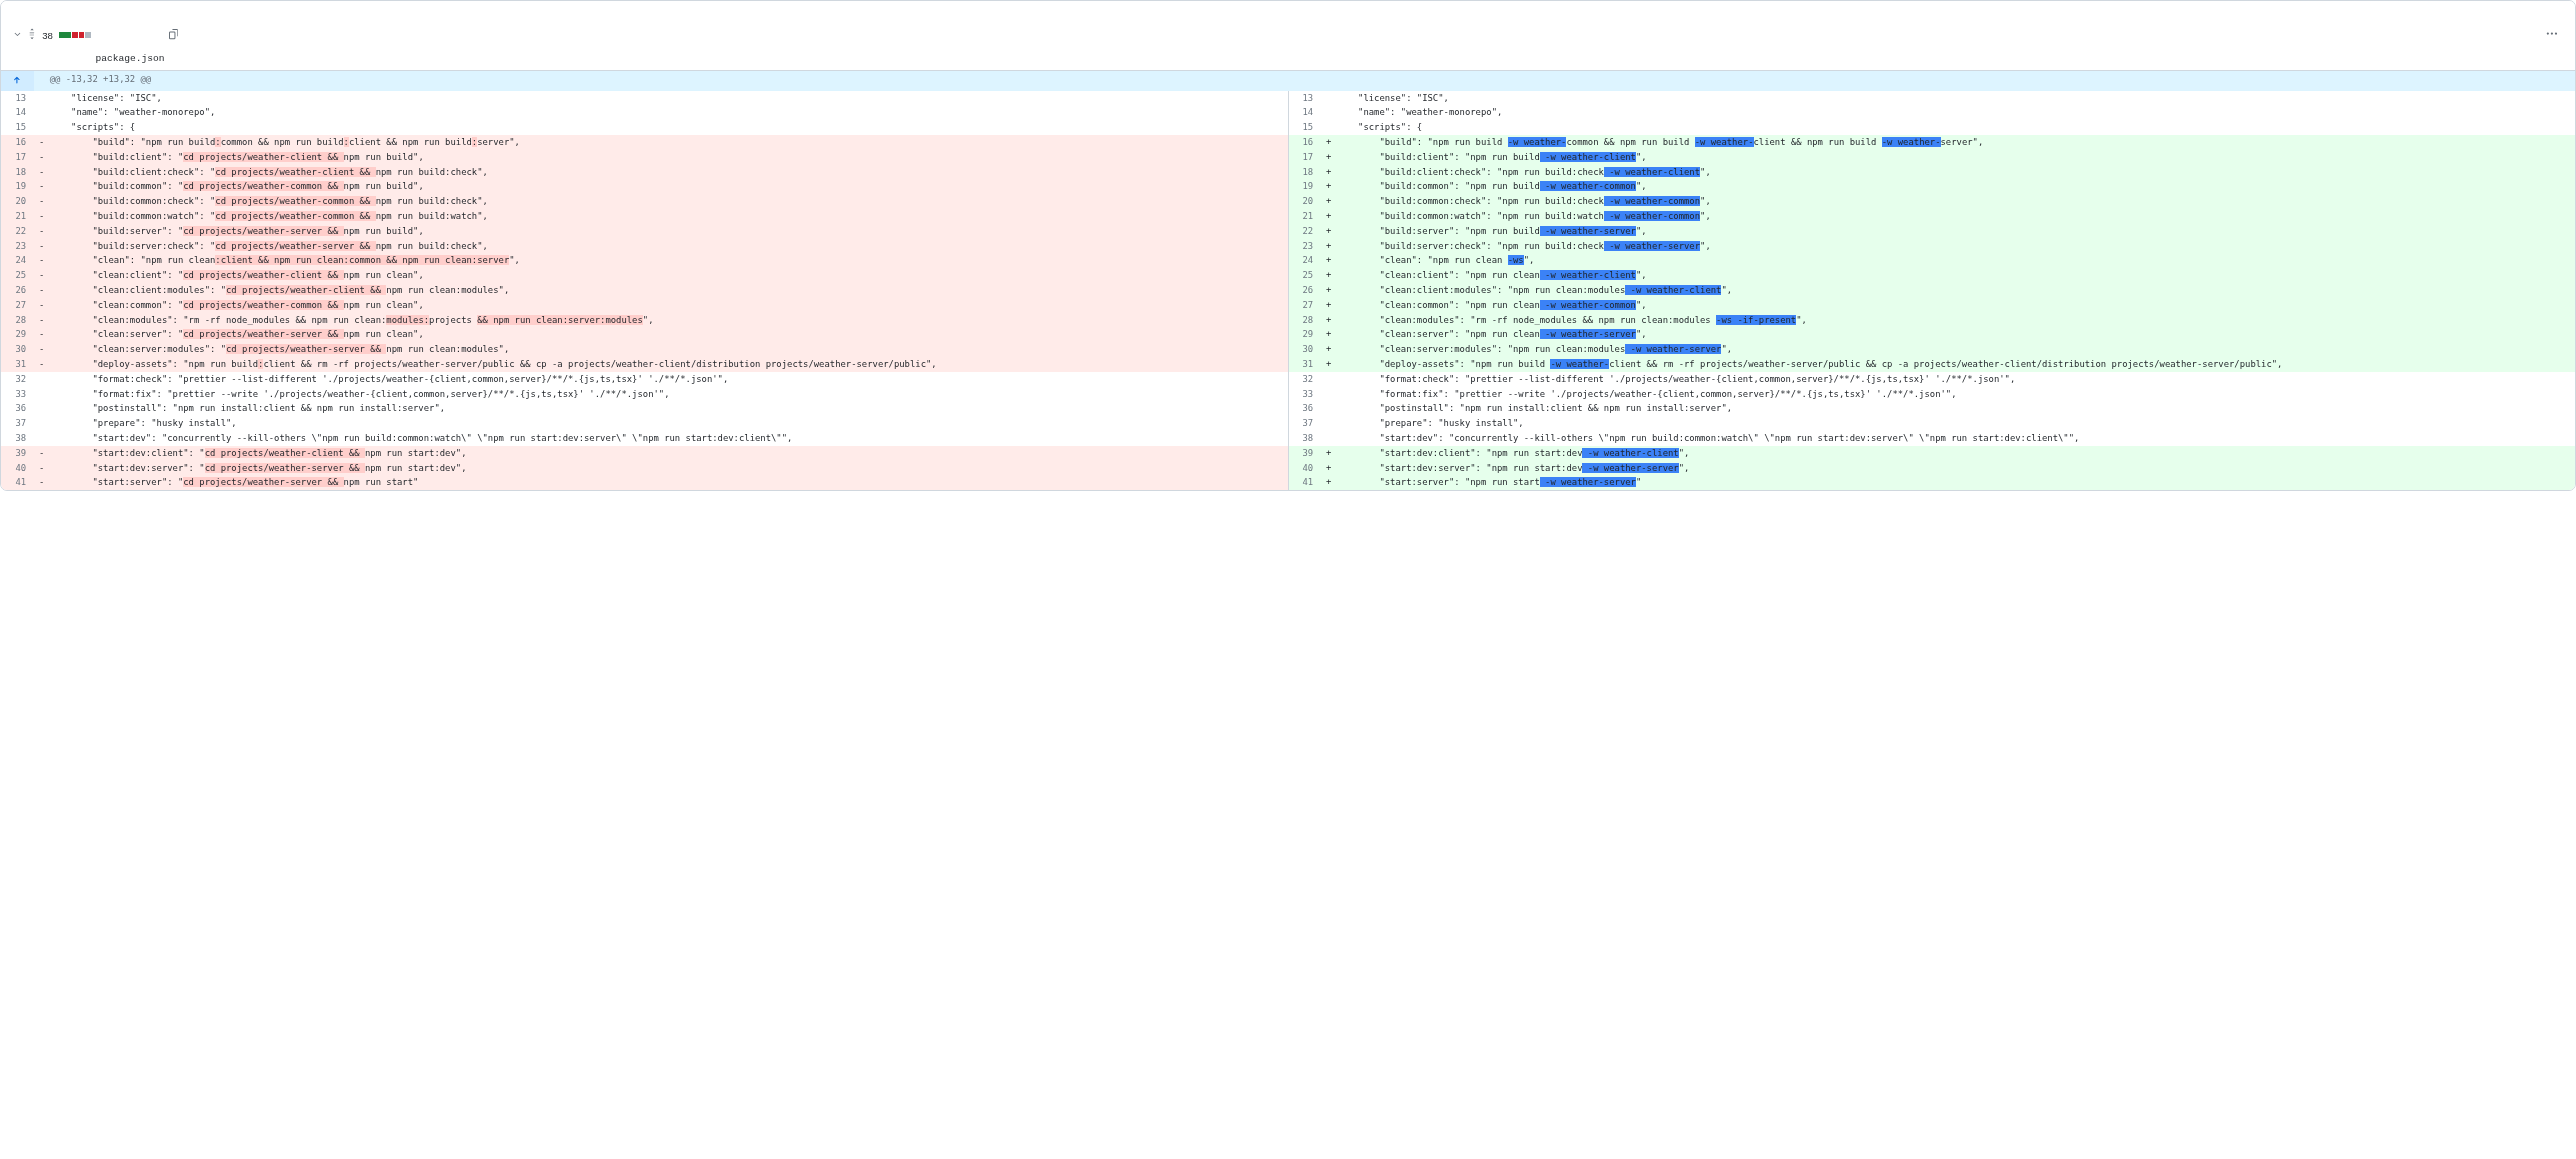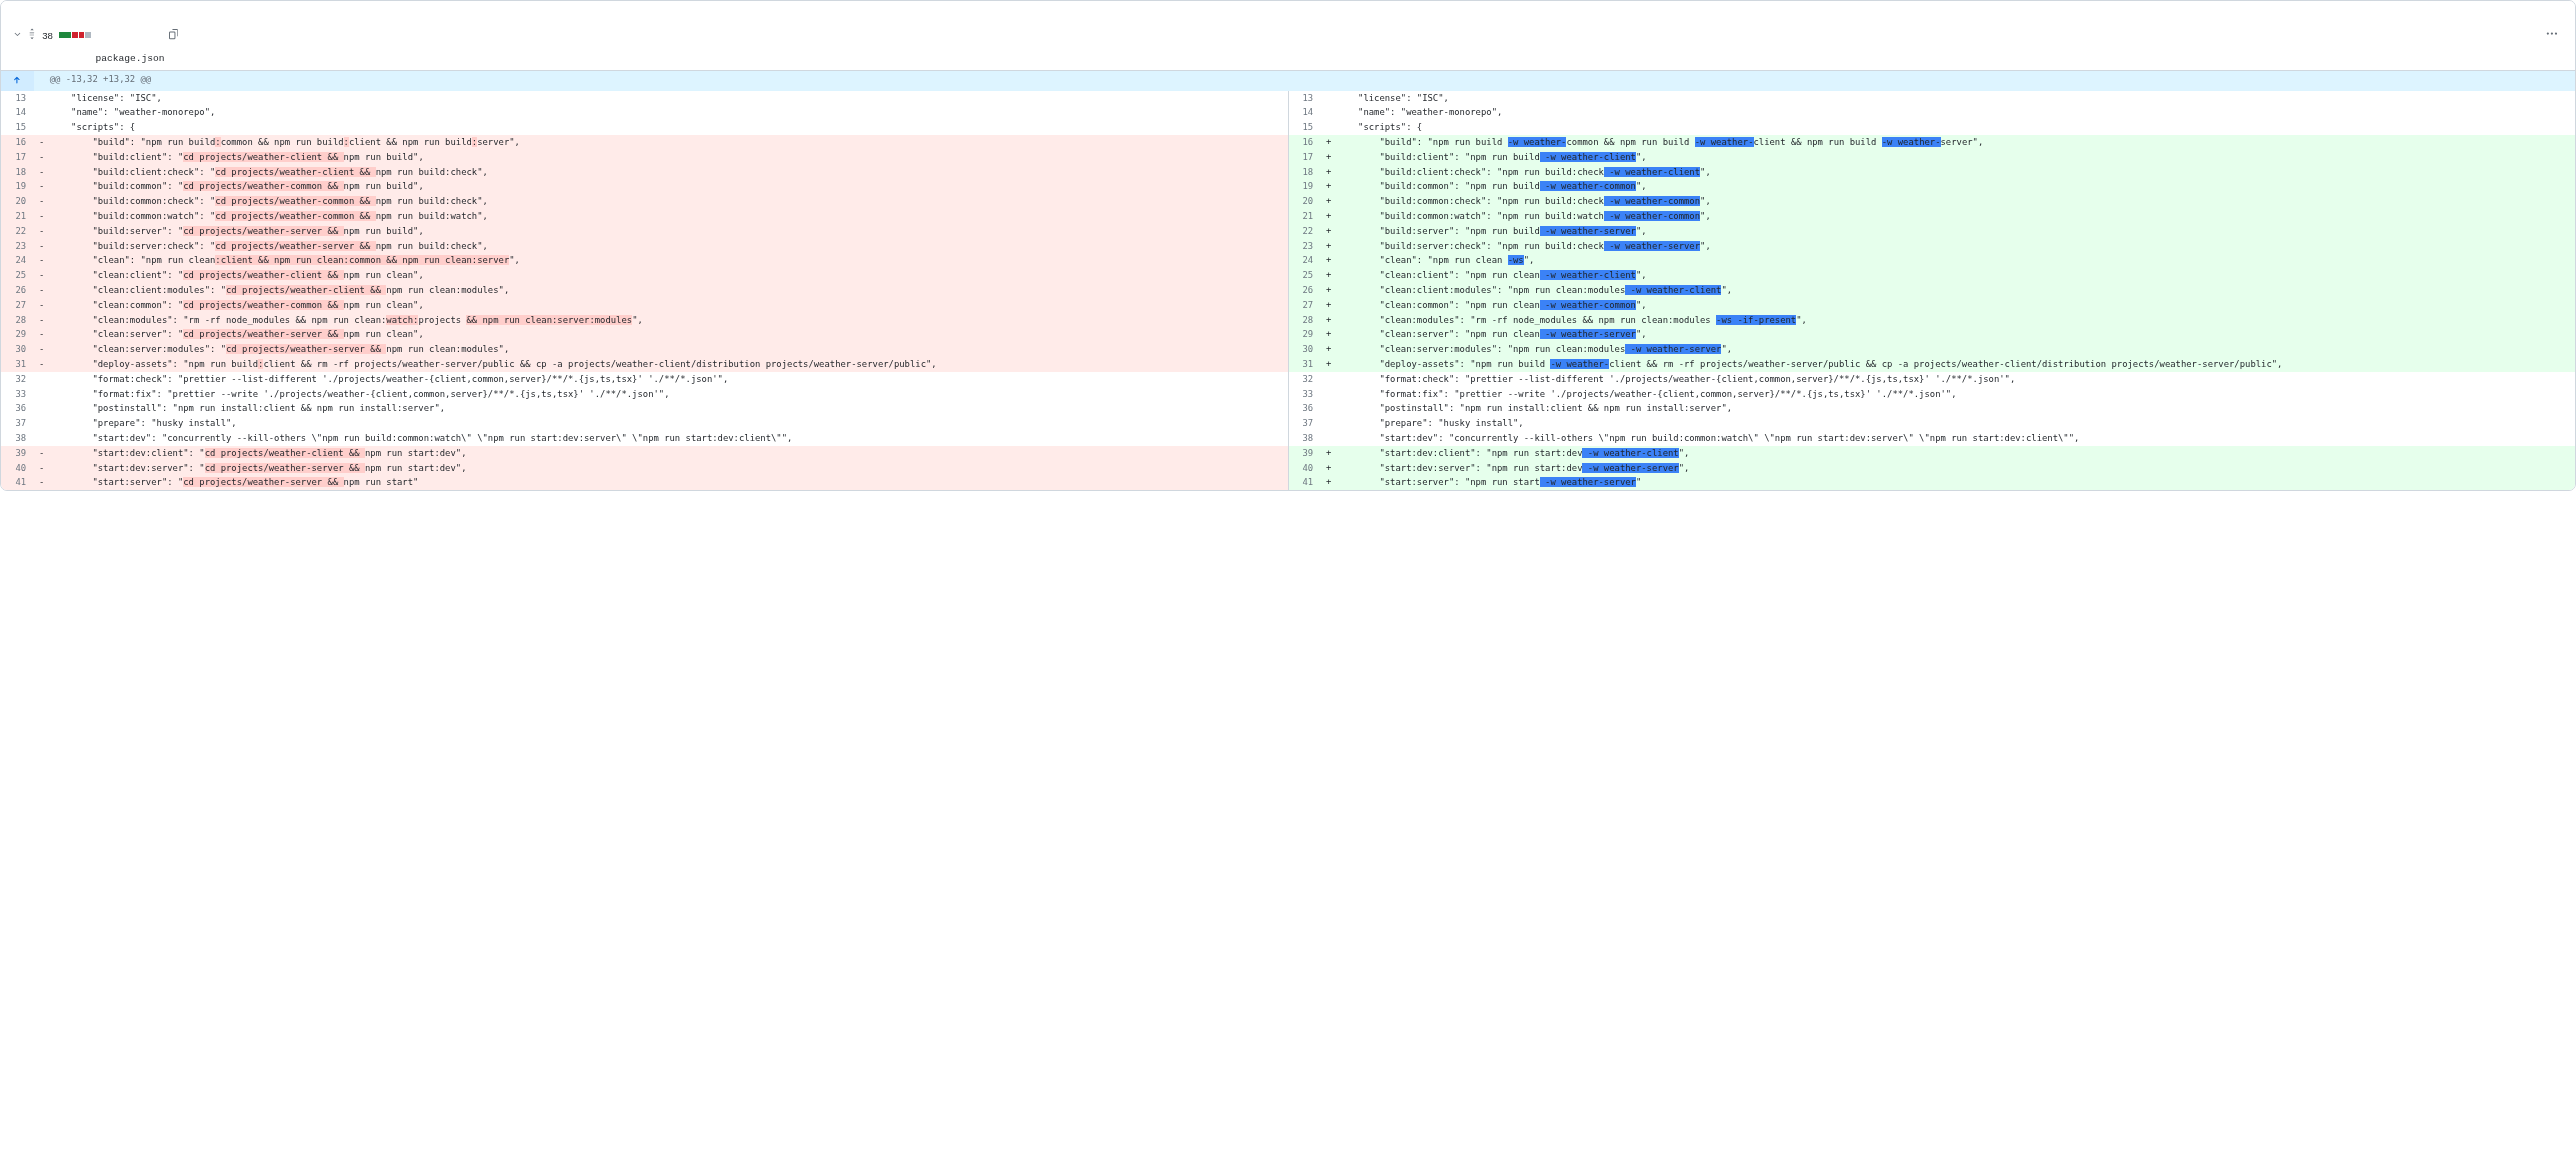--- a/index.html
+++ b/index.html
@@ -260,21 +260,21 @@
           <td class="linenum" style="background: rgb(255, 235, 233);">27</td>
           <td class="marker" style="background: rgb(255, 235, 233);">-</td>
           <td class="code midborder" style="background: rgb(255, 235, 233);"><span>        "clean:common": "</span><span class="hl-del">cd projects/weather-common &amp;&amp; </span><span>npm run clean",</span></td>
           <td class="linenum" style="background: rgb(230, 255, 236);">27</td>
           <td class="marker" style="background: rgb(230, 255, 236);">+</td>
           <td class="code" style="background: rgb(230, 255, 236);"><span>        "clean:common": "npm run clean</span><span class="hl-add"> -w weather-common</span><span>",</span></td>
         </tr>
         <tr>
           <td class="linenum" style="background: rgb(255, 235, 233);">28</td>
           <td class="marker" style="background: rgb(255, 235, 233);">-</td>
-          <td class="code midborder" style="background: rgb(255, 235, 233);"><span>        "clean:modules": "rm -rf node_modules &amp;&amp; npm run clean:</span><span class="hl-del">watch:</span><span>projects </span><span class="hl-del">&amp;&amp; npm run clean:server:modules</span><span>",</span></td>
+          <td class="code midborder" style="background: rgb(255, 235, 233);"><span>        "clean:modules": "rm -rf node_modules &amp;&amp; npm run clean:</span><span class="hl-del">modules:</span><span>projects </span><span class="hl-del">&amp;&amp; npm run clean:server:modules</span><span>",</span></td>
           <td class="linenum" style="background: rgb(230, 255, 236);">28</td>
           <td class="marker" style="background: rgb(230, 255, 236);">+</td>
           <td class="code" style="background: rgb(230, 255, 236);"><span>        "clean:modules": "rm -rf node_modules &amp;&amp; npm run clean:modules </span><span class="hl-add">-ws -if-present</span><span>",</span></td>
         </tr>
         <tr>
           <td class="linenum" style="background: rgb(255, 235, 233);">29</td>
           <td class="marker" style="background: rgb(255, 235, 233);">-</td>
           <td class="code midborder" style="background: rgb(255, 235, 233);"><span>        "clean:server": "</span><span class="hl-del">cd projects/weather-server &amp;&amp; </span><span>npm run clean",</span></td>
           <td class="linenum" style="background: rgb(230, 255, 236);">29</td>
           <td class="marker" style="background: rgb(230, 255, 236);">+</td>

